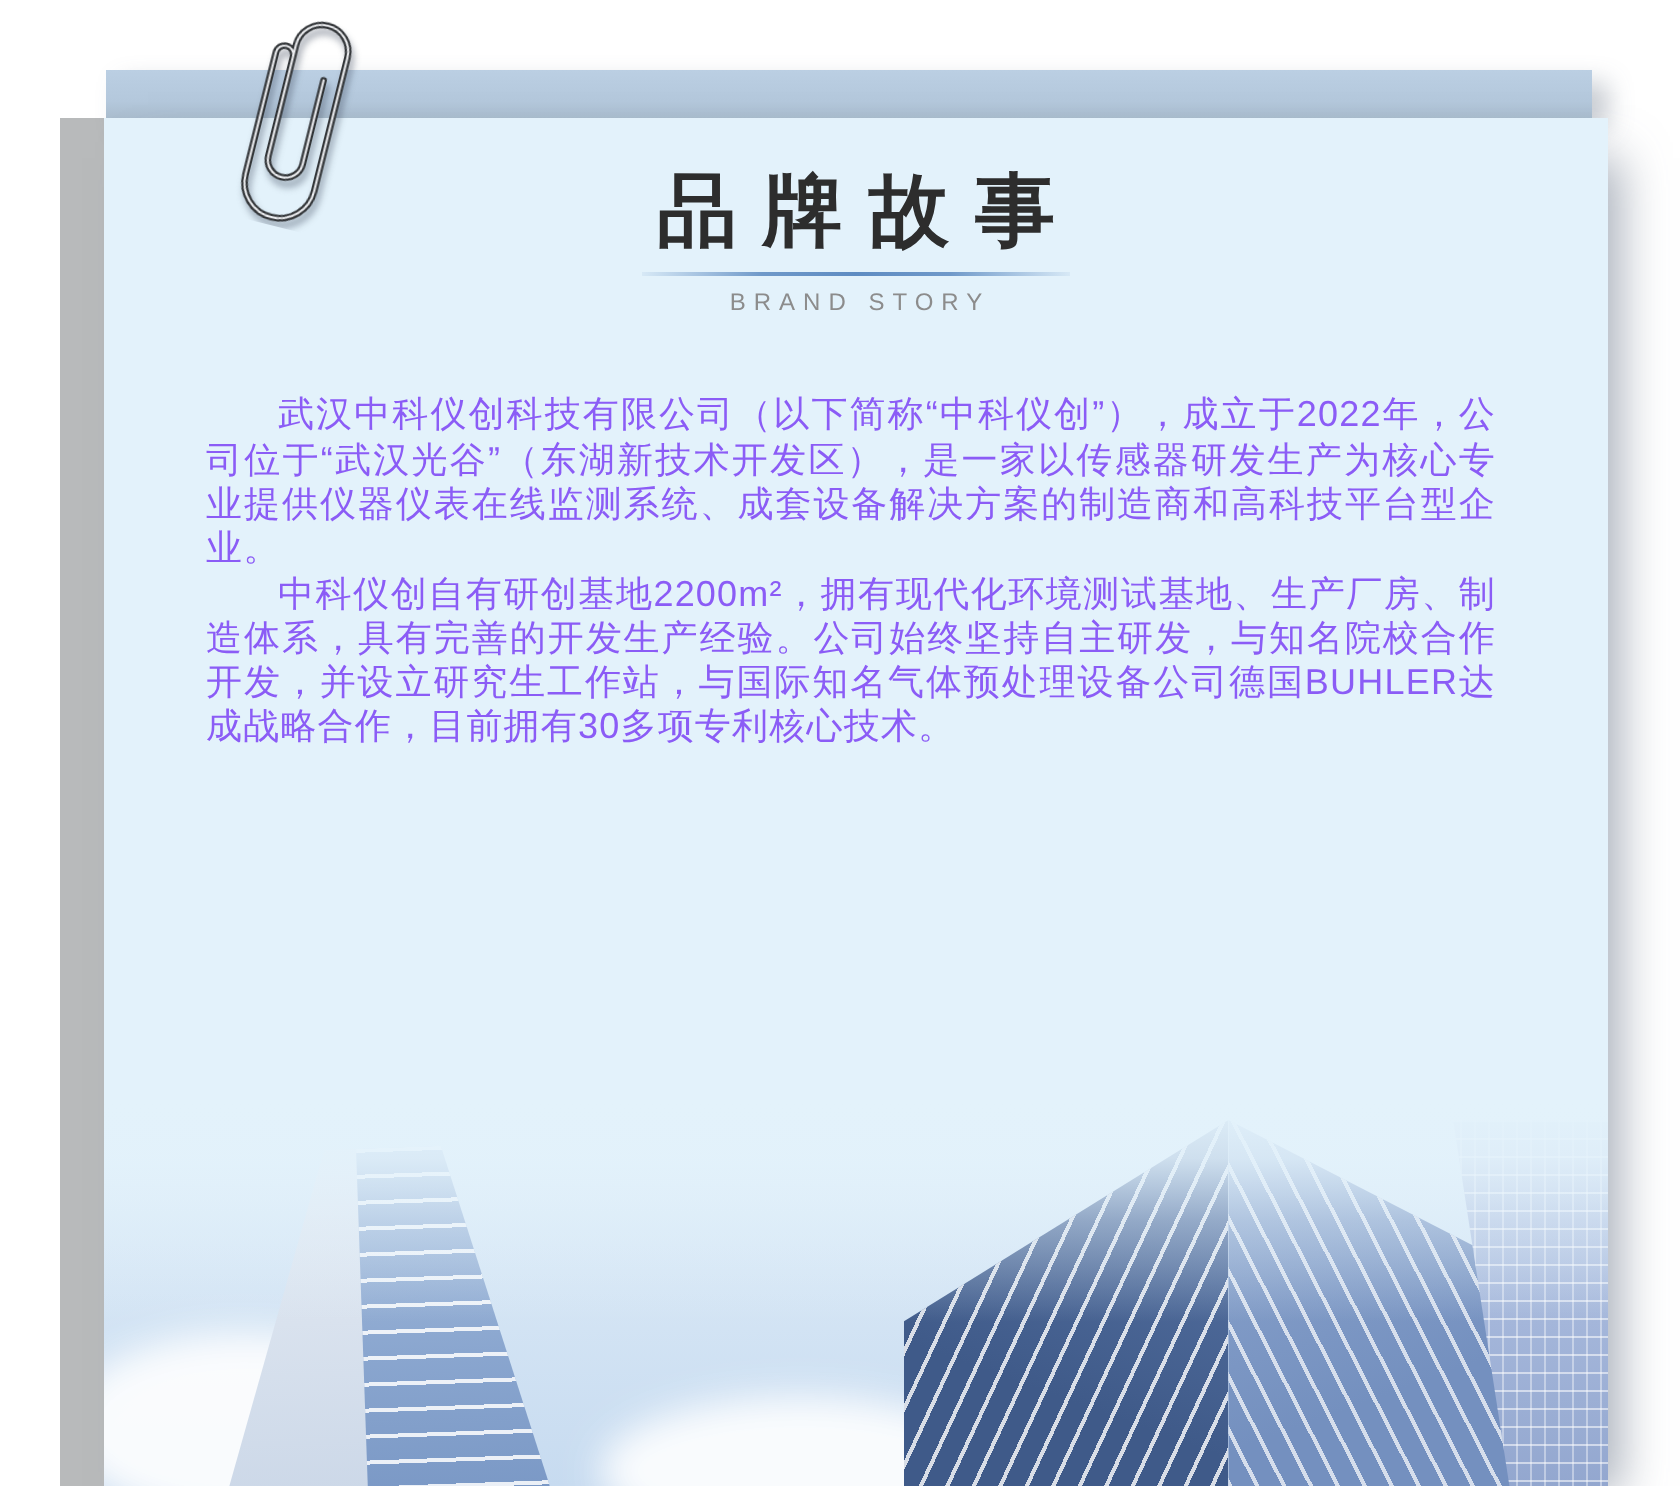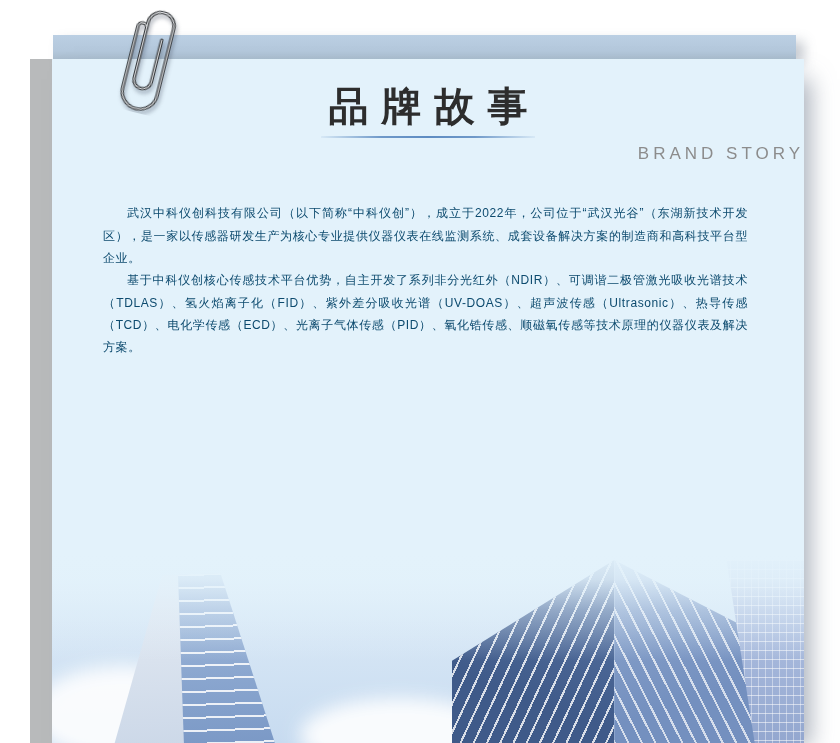--- a/index.html
+++ b/index.html
@@ -42,29 +42,29 @@
     margin: 0; text-align: center;
     font-size: 40px; line-height: 1.05; font-weight: 600;
     color: #2d2d2d; letter-spacing: 13px; text-indent: 13px;
   }
   .title-underline {
     width: 214px; height: 2px; margin: 9px auto 6px auto;
     background: linear-gradient(to right,
       rgba(111,153,201,0.10), #6f99c9 28%, #5e8cc2 50%, #6f99c9 72%, rgba(111,153,201,0.10));
   }
   .page-subtitle {
-    text-align: right; font-size: 17px; color: #8c8c8c;
+    text-align: center; font-size: 12px; color: #8c8c8c;
     letter-spacing: 4px; text-indent: 4px; line-height: 1.2;
   }
 
   
   .paragraphs {
     margin: 38px 56px 0 51px;
-    font-size: 12px; line-height: 22.3px;
-    color: #0c4a6e; letter-spacing: 0.6px;
+    font-size: 18px; line-height: 22.3px;
+    color: #8b5cf6; letter-spacing: 0.6px;
     text-align: justify; text-justify: inter-ideograph;
   }
   .paragraphs p { margin: 0; text-indent: 2em; }
 
   
   .photo {
     position: absolute; left: 0; right: 0; bottom: 0; height: 195px;
     z-index: 1; overflow: hidden;
   }
   .sky {
@@ -170,21 +170,21 @@
 
     <div class="content">
       <header>
         <h1 class="page-title">品牌故事</h1>
         <div class="title-underline"></div>
         <div class="page-subtitle">BRAND STORY</div>
       </header>
 
       <div class="paragraphs">
         <p>武汉中科仪创科技有限公司（以下简称“中科仪创”），成立于2022年，公司位于“武汉光谷”（东湖新技术开发区），是一家以传感器研发生产为核心专业提供仪器仪表在线监测系统、成套设备解决方案的制造商和高科技平台型企业。</p>
-        <p>基于中科仪创核心传感技术平台优势，自主开发了系列非分光红外（NDIR）、可调谐二极管激光吸收光谱技术（TDLAS）、氢火焰离子化（FID）、紫外差分吸收光谱（UV-DOAS）、超声波传感（Ultrasonic）、热导传感（TCD）、电化学传感（ECD）、光离子气体传感（PID）、氧化锆传感、顺磁氧传感等技术原理的仪器仪表及解决方案。</p>
+        <p>中科仪创自有研创基地2200m²，拥有现代化环境测试基地、生产厂房、制造体系，具有完善的开发生产经验。公司始终坚持自主研发，与知名院校合作开发，并设立研究生工作站，与国际知名气体预处理设备公司德国BUHLER达成战略合作，目前拥有30多项专利核心技术。</p>
       </div>
     </div>
   </div>
 
   <svg class="paperclip" viewBox="0 0 56 112" xmlns="http://www.w3.org/2000/svg">
     <g style="filter: drop-shadow(2px 3px 2px rgba(60,70,90,0.45));">
       <path d="M19,26 A4.5,4.5 0 0 0 10,26 L10,90 A18,18 0 0 0 46,90 L46,20 A13.5,13.5 0 0 0 19,20 L19,78 A9,9 0 0 0 37,78 L37,34" fill="none" stroke="#333639" stroke-width="3.4" stroke-linecap="round"></path>
       <path d="M19,26 A4.5,4.5 0 0 0 10,26 L10,90 A18,18 0 0 0 46,90 L46,20 A13.5,13.5 0 0 0 19,20 L19,78 A9,9 0 0 0 37,78 L37,34" fill="none" stroke="#f4f6f8" stroke-width="1.1" stroke-linecap="round" opacity="0.95"></path>
     </g>
   </svg>

